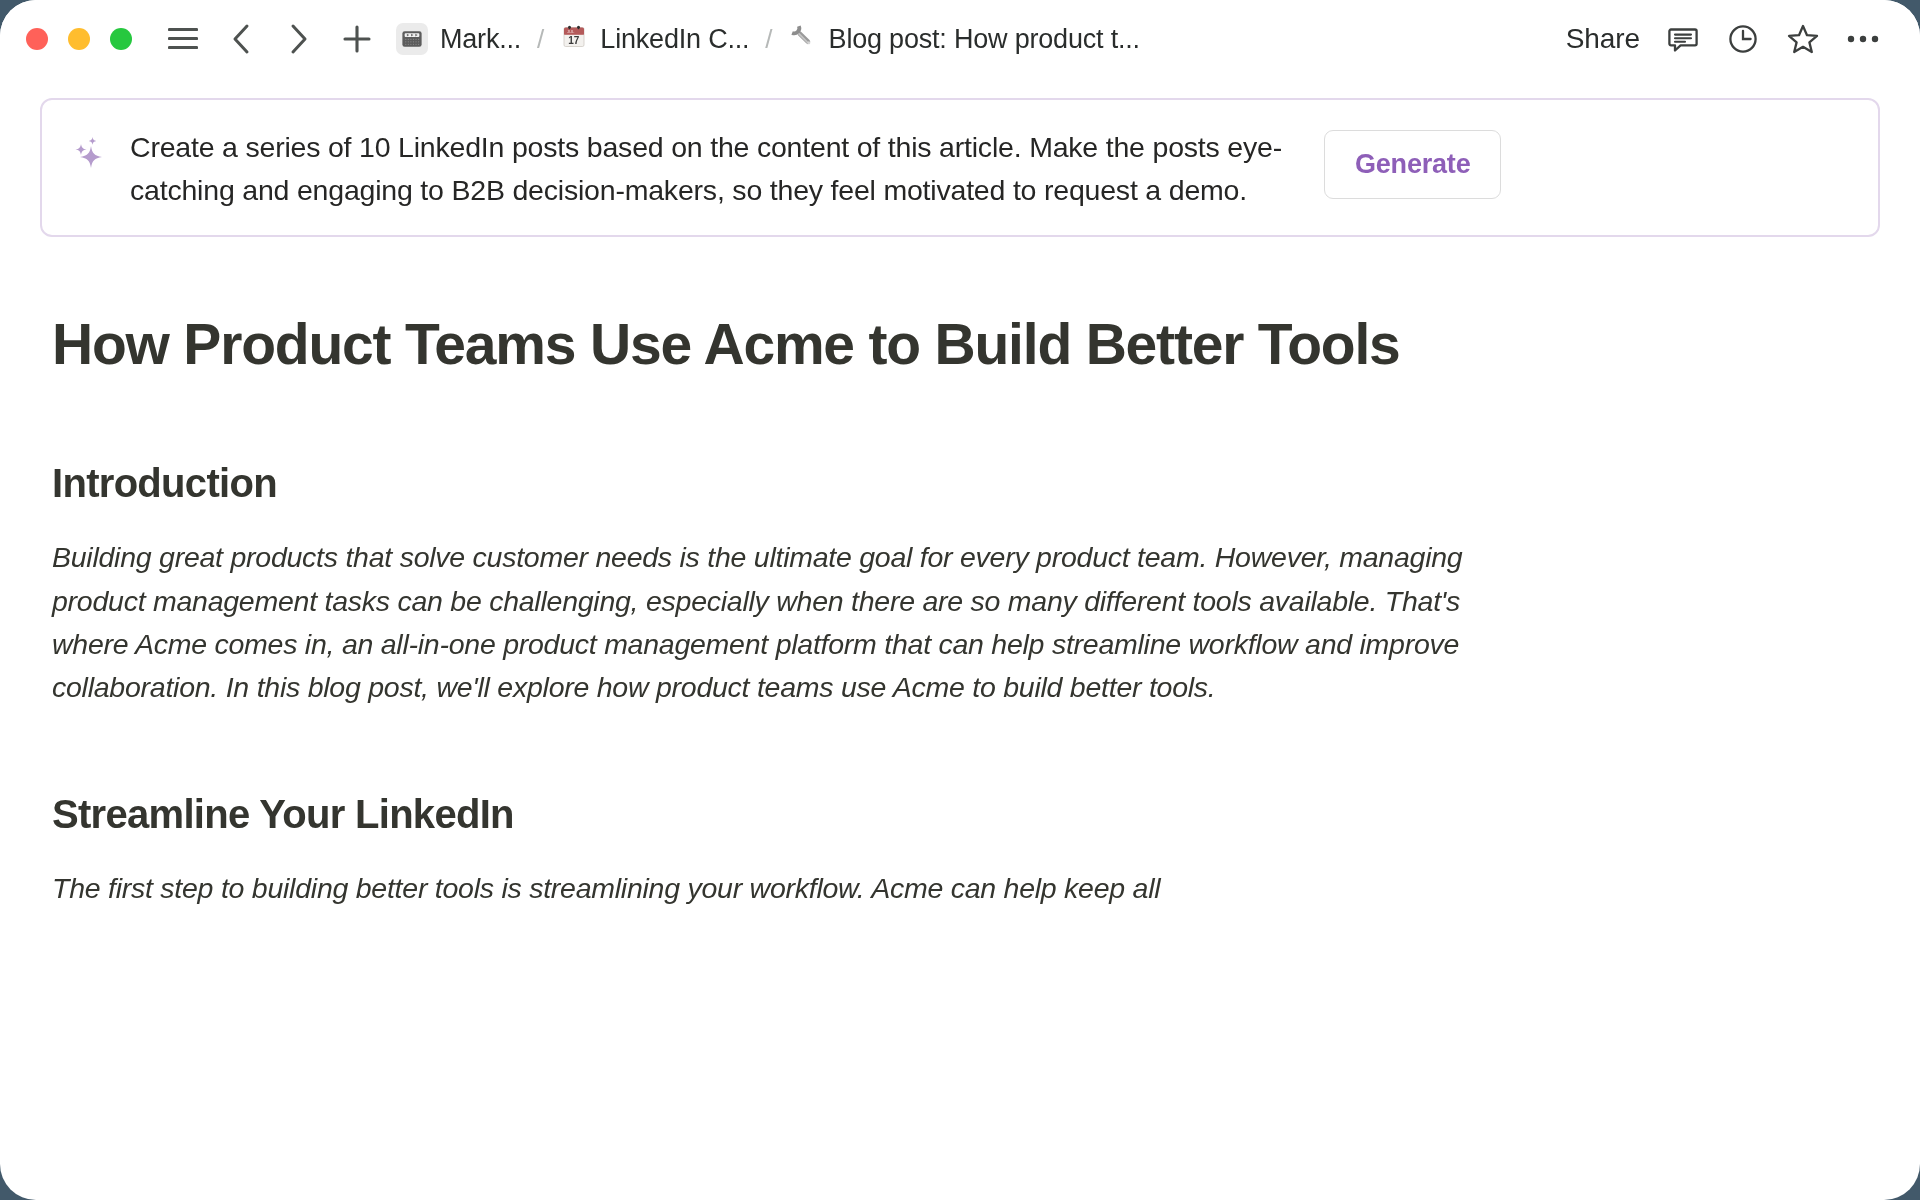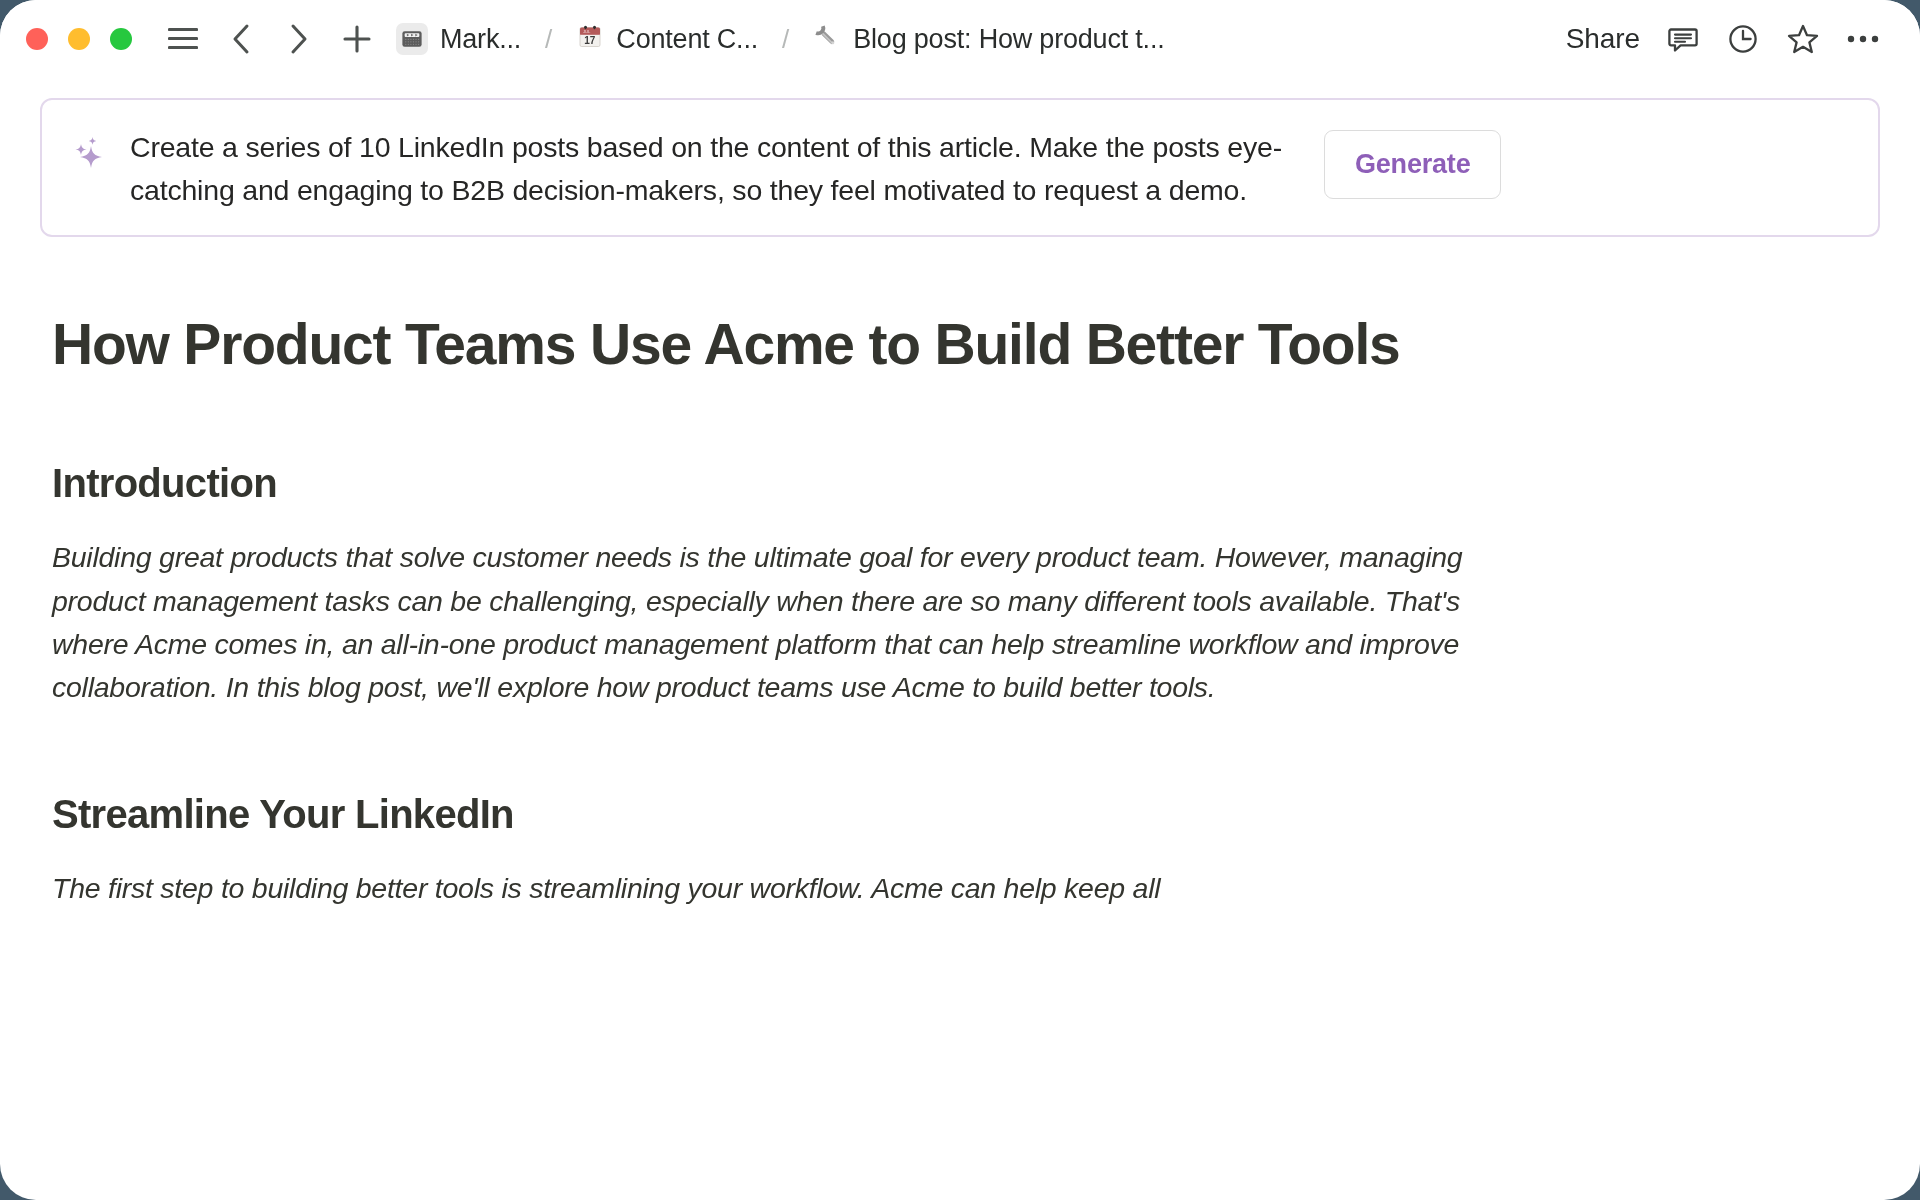--- a/index.html
+++ b/index.html
@@ -60,21 +60,21 @@
     display: flex; align-items: center; justify-content: center;
     color: #4e5250;
     flex: 0 0 auto;
   }
   .icon-btn svg { display:block; }
 
   
   .breadcrumb {
     display: flex;
     align-items: center;
-    gap: 8px;
+    gap: 0px;
     flex: 1 1 auto;
     min-width: 0;
     overflow: hidden;
     white-space: nowrap;
   }
   .crumb {
     display: flex;
     align-items: center;
     gap: 12px;
     flex: 0 0 auto;
@@ -267,21 +267,21 @@
             <rect x="4" y="4.5" width="20" height="7" rx="1.6" fill="#b45a5a"></rect>
             <rect x="4" y="9.6" width="20" height="2" fill="#b45a5a"></rect>
             <text x="7" y="10.2" font-family="Liberation Sans, sans-serif" font-size="4.2" fill="#f3dada">JUL</text>
             <text x="8.2" y="20.8" font-family="Liberation Sans, sans-serif" font-size="10" font-weight="bold" fill="#3c3c3c">17</text>
             <circle cx="9.5" cy="4.2" r="1.5" fill="#2e2e2e"></circle>
             <circle cx="18.5" cy="4.2" r="1.5" fill="#2e2e2e"></circle>
             <rect x="9" y="3" width="1" height="3.2" fill="#2e2e2e"></rect>
             <rect x="18" y="3" width="1" height="3.2" fill="#2e2e2e"></rect>
           </svg>
         </span>
-        <span class="crumb-label">Content C...</span>
+        <span class="crumb-label">LinkedIn C...</span>
       </div>
 
       <span class="crumb-sep">/</span>
 
       <div class="crumb">
         <span>
           <svg width="28" height="28" viewBox="0 0 28 28" aria-hidden="true">
             <g transform="rotate(-45 14 14)">
               <rect x="11.8" y="7" width="4.6" height="16" rx="2.2" fill="#9a9a9a"></rect>
               <rect x="12.6" y="7.8" width="1.6" height="14.4" rx="0.8" fill="#c6c6c6"></rect>

